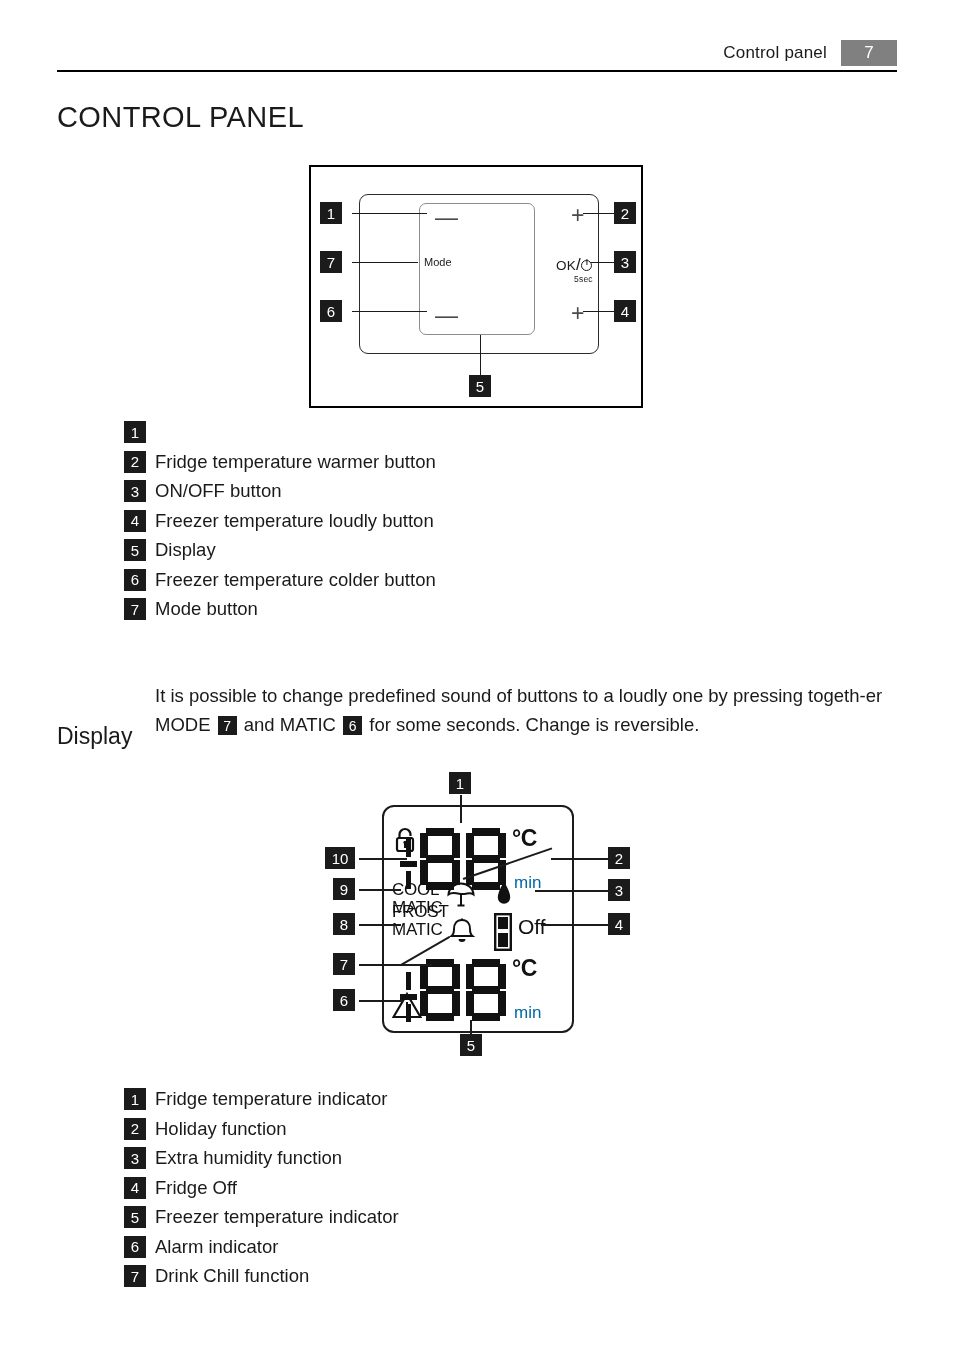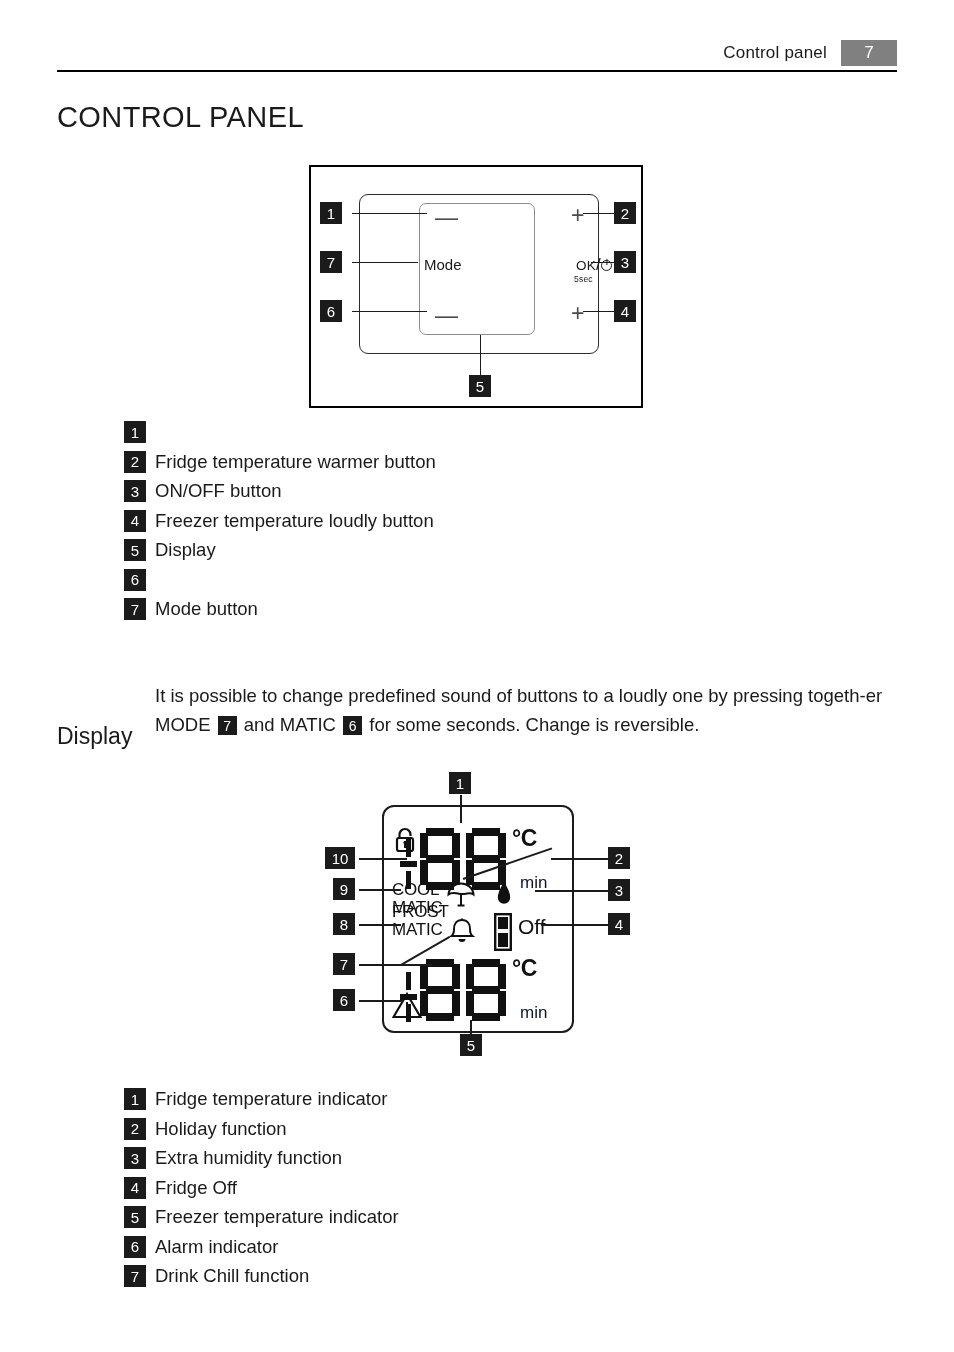--- a/index.html
+++ b/index.html
@@ -124,21 +124,21 @@
     top: 36px;
     width: 116px;
     height: 132px;
     border: 1.6px solid #8d8d8d;
     border-radius: 7px;
     box-sizing: border-box;
     background: #fff;
   }
   .ctl-label {
     position: absolute;
-    font-size: 15px;
+    font-size: 11px;
     color: #1a1a1a;
     white-space: nowrap;
   }
   .ctl-sign {
     position: absolute;
     color: #4a4a4a;
     font-size: 23px;
     line-height: 1;
     white-space: nowrap;
   }
@@ -156,21 +156,20 @@
   
   .ok-cluster {
     position: absolute;
     width: 54px;
     text-align: left;
   }
   .ok-row {
     font-size: 13.5px;
     letter-spacing: .3px;
     white-space: nowrap;
-    margin-left: 20px;
   }
   .ok-slash { font-size: 17px; }
   .pwr-glyph {
     display: inline-block;
     width: 9px;
     height: 9px;
     border: 1.2px solid #1a1a1a;
     border-radius: 50%;
     position: relative;
     vertical-align: -1px;
@@ -288,22 +287,21 @@
   .unit-c {
     position: absolute;
     font-size: 23px;
     font-weight: bold;
     letter-spacing: -.5px;
     color: #111;
   }
   .unit-min {
     position: absolute;
     font-size: 17px;
-    color: #0f172a;
-    margin-left: 6px;
+    color: #0369a1;
   }
   .lcd-word {
     position: absolute;
     font-size: 17px;
     line-height: 18px;
     color: #111;
     letter-spacing: -.2px;
     white-space: pre-line;
   }
   .lcd-off {
@@ -392,20 +390,21 @@
   <div class="row">
     <span class="badge">4</span>
     <span class="txt">Freezer temperature loudly button</span>
   </div>
   <div class="row">
     <span class="badge">5</span>
     <span class="txt">Display</span>
   </div>
   <div class="row">
     <span class="badge">6</span>
+    <span class="txt">Freezer temperature colder button</span>
   </div>
   <div class="row">
     <span class="badge">7</span>
     <span class="txt">Mode button</span>
   </div>
 </div>
 
 <p class="note"><span>It is possible to change predefined sound of buttons to a loudly one by pressing togeth-</span><span>er MODE </span><span class="badge sm">7</span><span> and MATIC </span><span class="badge sm">6</span><span> for some seconds. Change is reversible.</span></p>
 
 <h2 class="sec-title">Display</h2>

